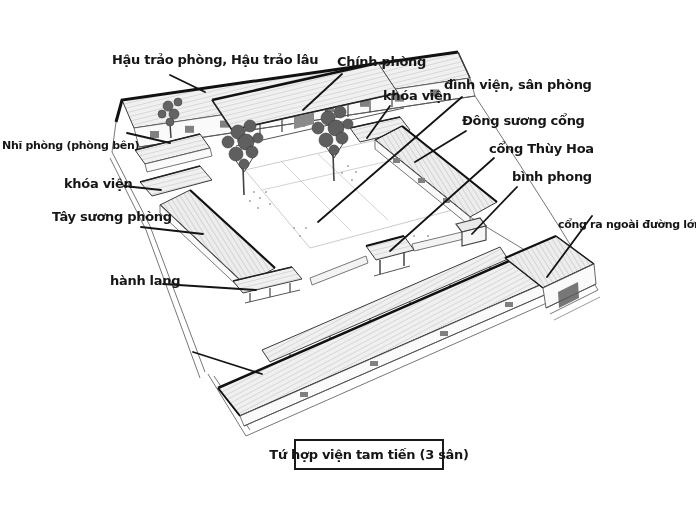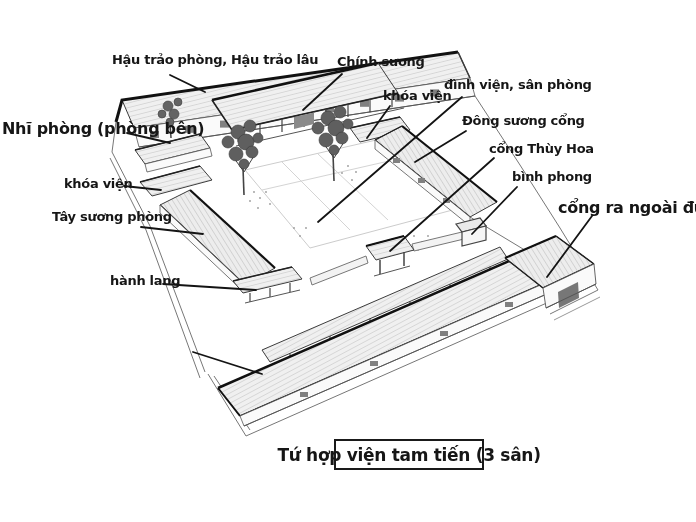--- a/index.html
+++ b/index.html
@@ -13,35 +13,34 @@
   #drawing{position:absolute;left:0;top:0;}
   .lbl{
     position:absolute;
     color:#161616;
     font-weight:bold;
     font-size:13px;
     line-height:1.1;
     white-space:nowrap;
     letter-spacing:-0.3px;
   }
-  .lbl.small{font-size:16px;}
+  .lbl.small{font-size:11px;margin-top:20px;}
   #caption-box{
     position:absolute;
     left:294px;top:439px;
     width:150px;height:31px;
     box-sizing:border-box;
     border:2px solid #1a1a1a;
     background:#ffffff;
     display:flex;align-items:center;justify-content:center;
     font-weight:bold;
-    font-size:17px;
+    font-size:13px;
     color:#161616;
     letter-spacing:-0.3px;
     white-space:nowrap;
-    margin-left:40px;
   }
 </style>
 </head>
 <body>
 
 <div id="stage">
 
   <svg id="drawing" width="696" height="522" viewBox="0 0 696 522">
     <defs>
       <pattern id="tileA" patternUnits="userSpaceOnUse" width="4.5" height="4.5" patternTransform="rotate(76)">
@@ -284,21 +283,21 @@
       <line x1="517" y1="187" x2="472" y2="234"></line>
       <line x1="592" y1="216" x2="547" y2="277"></line>
       <line x1="124" y1="186" x2="161" y2="190"></line>
       <line x1="141" y1="227" x2="203" y2="234"></line>
       <line x1="163" y1="284" x2="256" y2="290"></line>
       <line x1="193" y1="352" x2="262" y2="374"></line>
     </g>
   </svg>
 
   <div class="lbl" style="left:112px;top:53px;">Hậu trảo phòng, Hậu trảo lâu</div>
-  <div class="lbl" style="left:337px;top:55px;">Chính sương</div>
+  <div class="lbl" style="left:337px;top:55px;">Chính phòng</div>
   <div class="lbl" style="left:383px;top:89px;">khóa viện</div>
   <div class="lbl" style="left:444px;top:78px;">đình viện, sân phòng</div>
   <div class="lbl small" style="left:2px;top:120px;">Nhĩ phòng (phòng bên)</div>
   <div class="lbl" style="left:462px;top:114px;">Đông sương cổng</div>
   <div class="lbl" style="left:489px;top:142px;">cổng Thùy Hoa</div>
   <div class="lbl" style="left:512px;top:170px;">bình phong</div>
   <div class="lbl small" style="left:558px;top:199px;">cổng ra ngoài đường lớn</div>
   <div class="lbl" style="left:64px;top:177px;">khóa viện</div>
   <div class="lbl" style="left:52px;top:210px;">Tây sương phòng</div>
   <div class="lbl" style="left:110px;top:274px;text-align:center;">hành lang</div>

